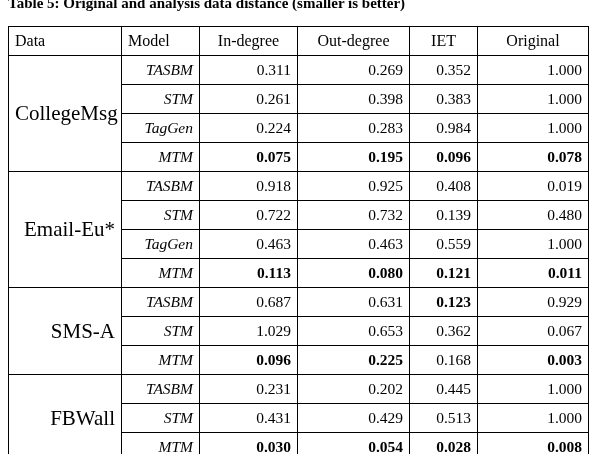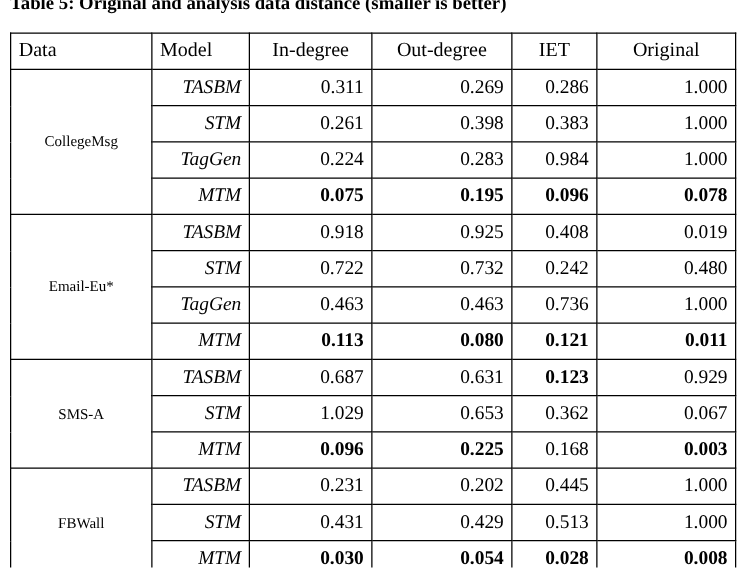--- a/index.html
+++ b/index.html
@@ -61,23 +61,23 @@
   }
   
   col.c-data { width: 113px; }
   col.c-model { width: 78px; }
   col.c-in { width: 98px; }
   col.c-out { width: 112px; }
   col.c-iet { width: 68px; }
   col.c-ts { width: 111px; }
 
   td.group {
-    text-align: center;
+    text-align: right;
     vertical-align: middle;
-    font-size: 12px;
+    font-size: 21px;
     border-right: 1px solid #000;
   }
   td.model {
     font-style: italic;
     text-align: right;
     font-size: 15.5px;
   }
   td.num {
     text-align: right;
     font-variant-numeric: tabular-nums;
@@ -110,21 +110,21 @@
           <td class="">In-degree</td>
           <td class="">Out-degree</td>
           <td class="">IET</td>
           <td class="">Original</td>
         </tr>
         <tr>
           <td class="group" rowspan="4">CollegeMsg</td>
           <td class="model">TASBM</td>
           <td class="num">0.311</td>
           <td class="num">0.269</td>
-          <td class="num">0.286</td>
+          <td class="num">0.352</td>
           <td class="num">1.000</td>
         </tr>
         <tr>
           <td class="model">STM</td>
           <td class="num">0.261</td>
           <td class="num">0.398</td>
           <td class="num">0.383</td>
           <td class="num">1.000</td>
         </tr>
         <tr>
@@ -146,28 +146,28 @@
           <td class="model">TASBM</td>
           <td class="num">0.918</td>
           <td class="num">0.925</td>
           <td class="num">0.408</td>
           <td class="num">0.019</td>
         </tr>
         <tr>
           <td class="model">STM</td>
           <td class="num">0.722</td>
           <td class="num">0.732</td>
-          <td class="num">0.242</td>
+          <td class="num">0.139</td>
           <td class="num">0.480</td>
         </tr>
         <tr>
           <td class="model">TagGen</td>
           <td class="num">0.463</td>
           <td class="num">0.463</td>
-          <td class="num">0.736</td>
+          <td class="num">0.559</td>
           <td class="num">1.000</td>
         </tr>
         <tr>
           <td class="model">MTM</td>
           <td class="num b">0.113</td>
           <td class="num b">0.080</td>
           <td class="num b">0.121</td>
           <td class="num b">0.011</td>
         </tr>
         <tr>

